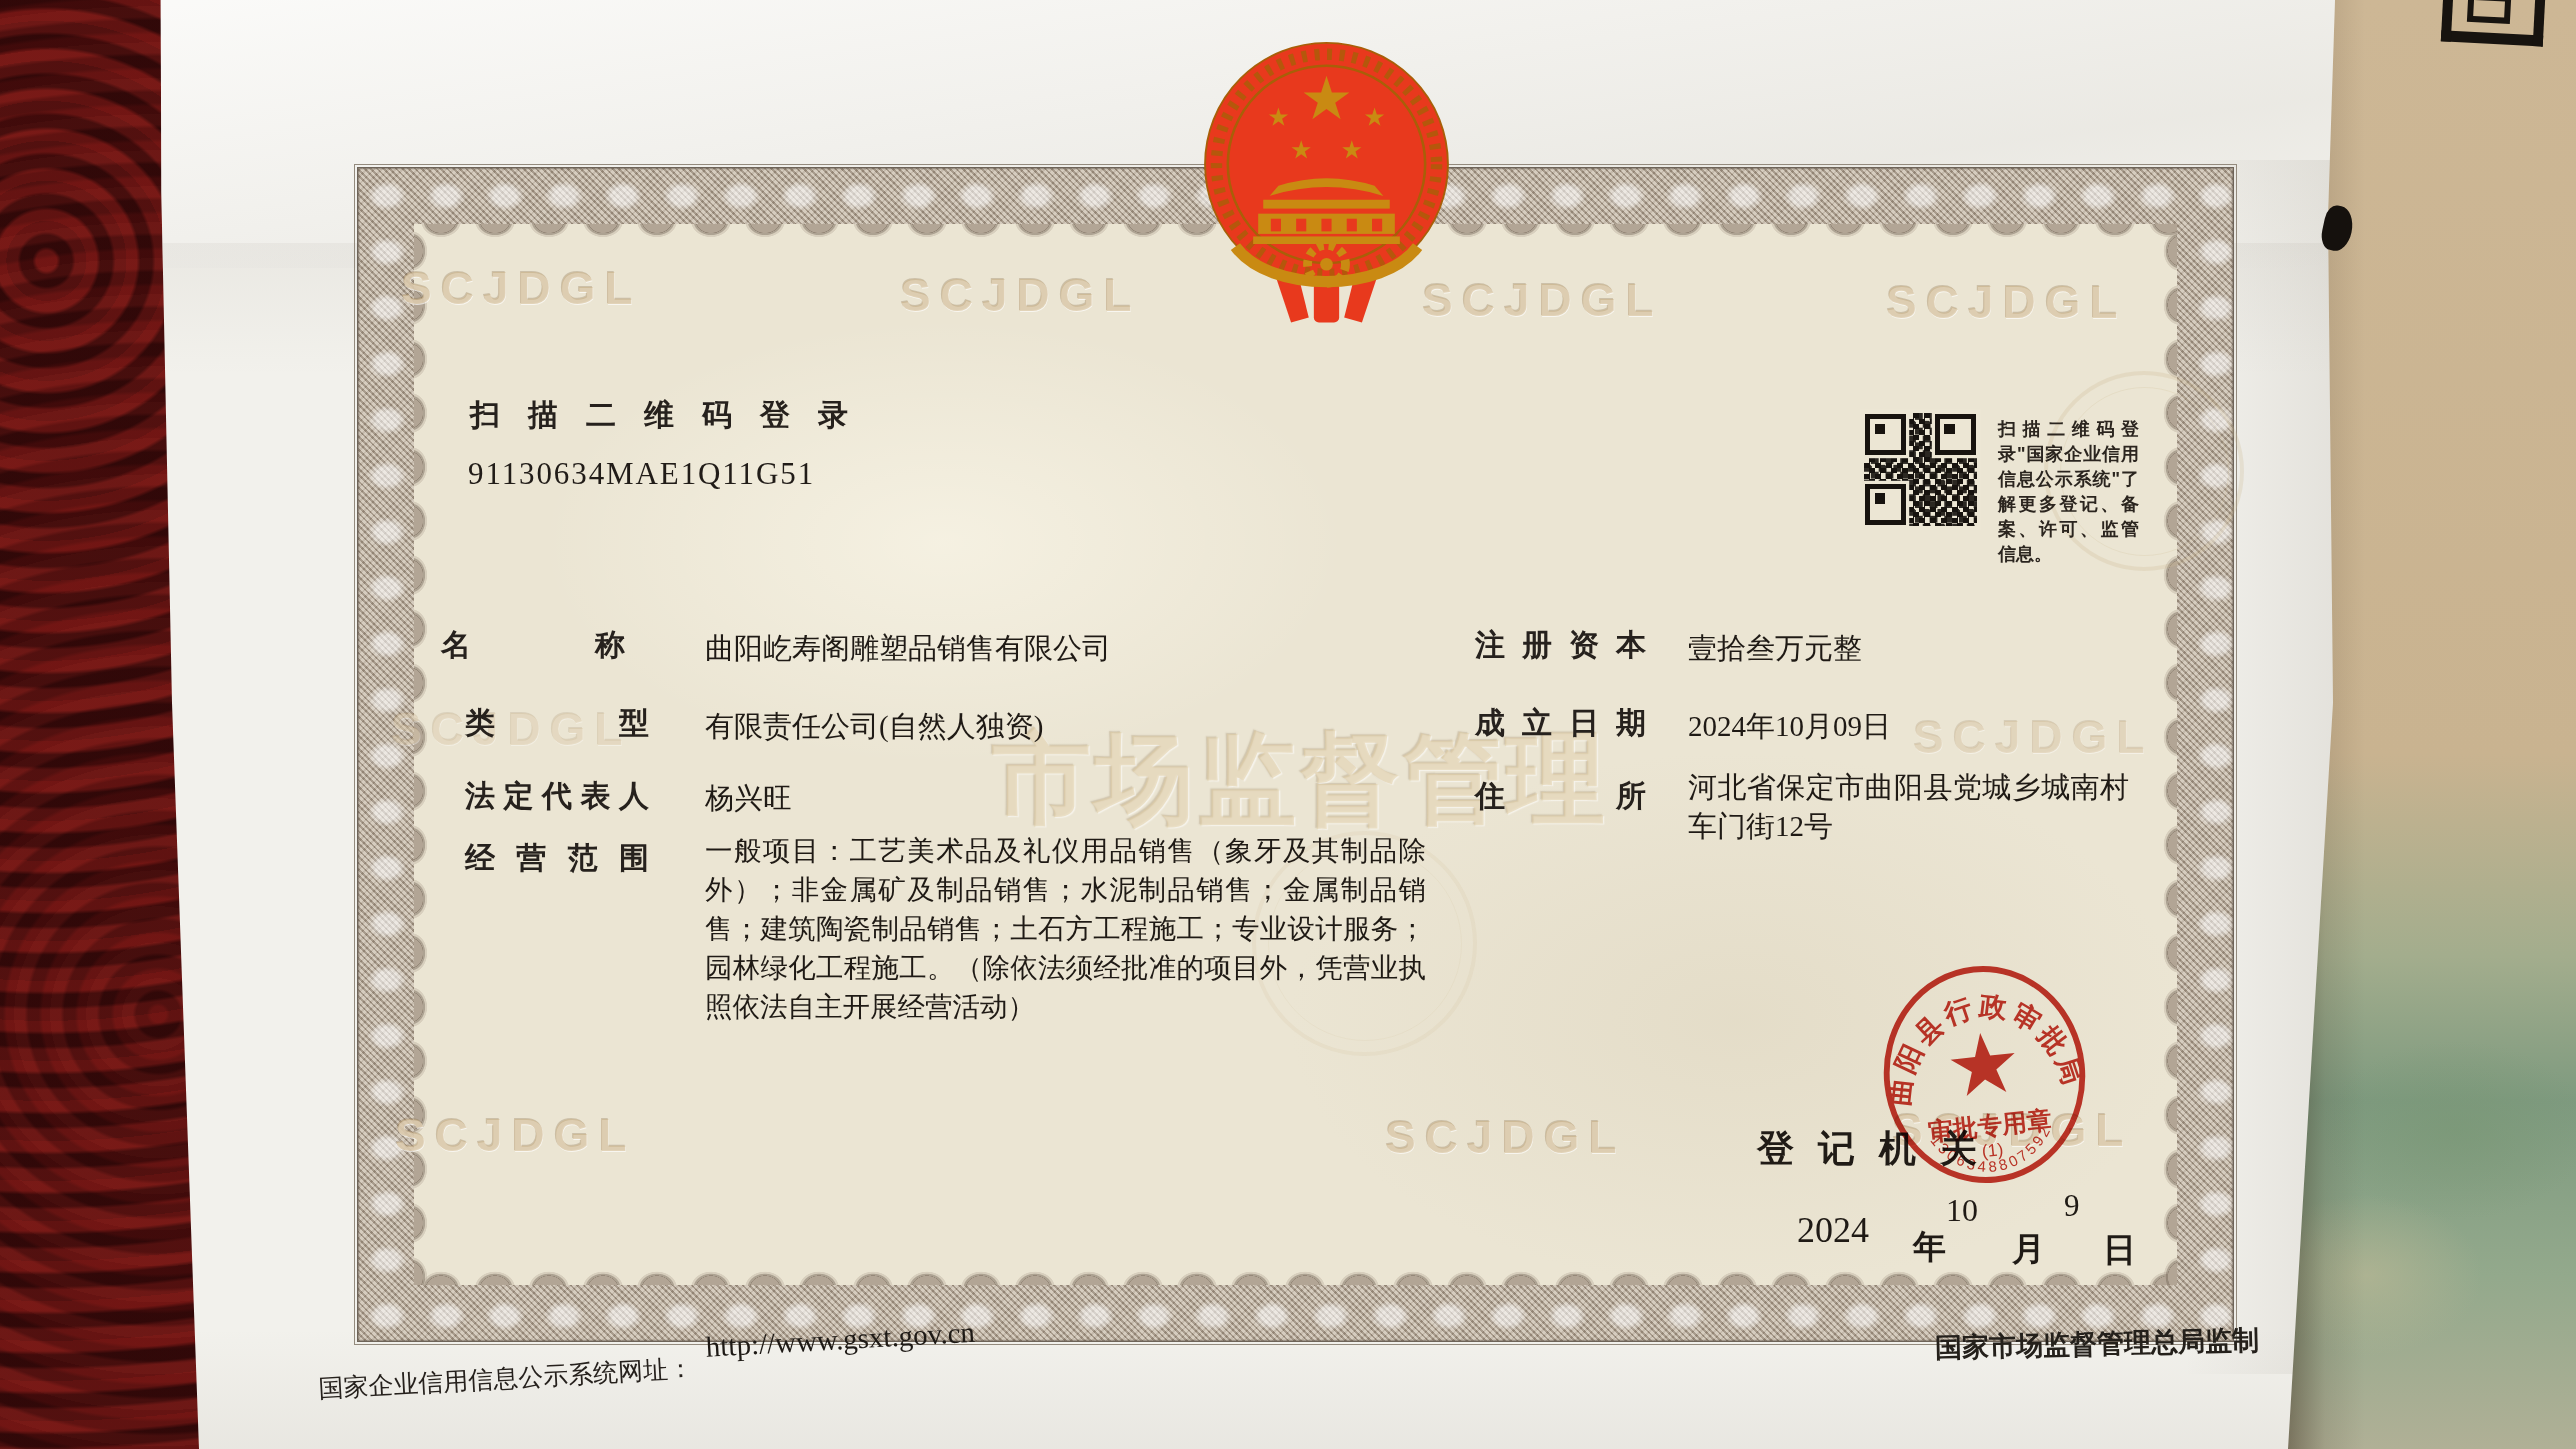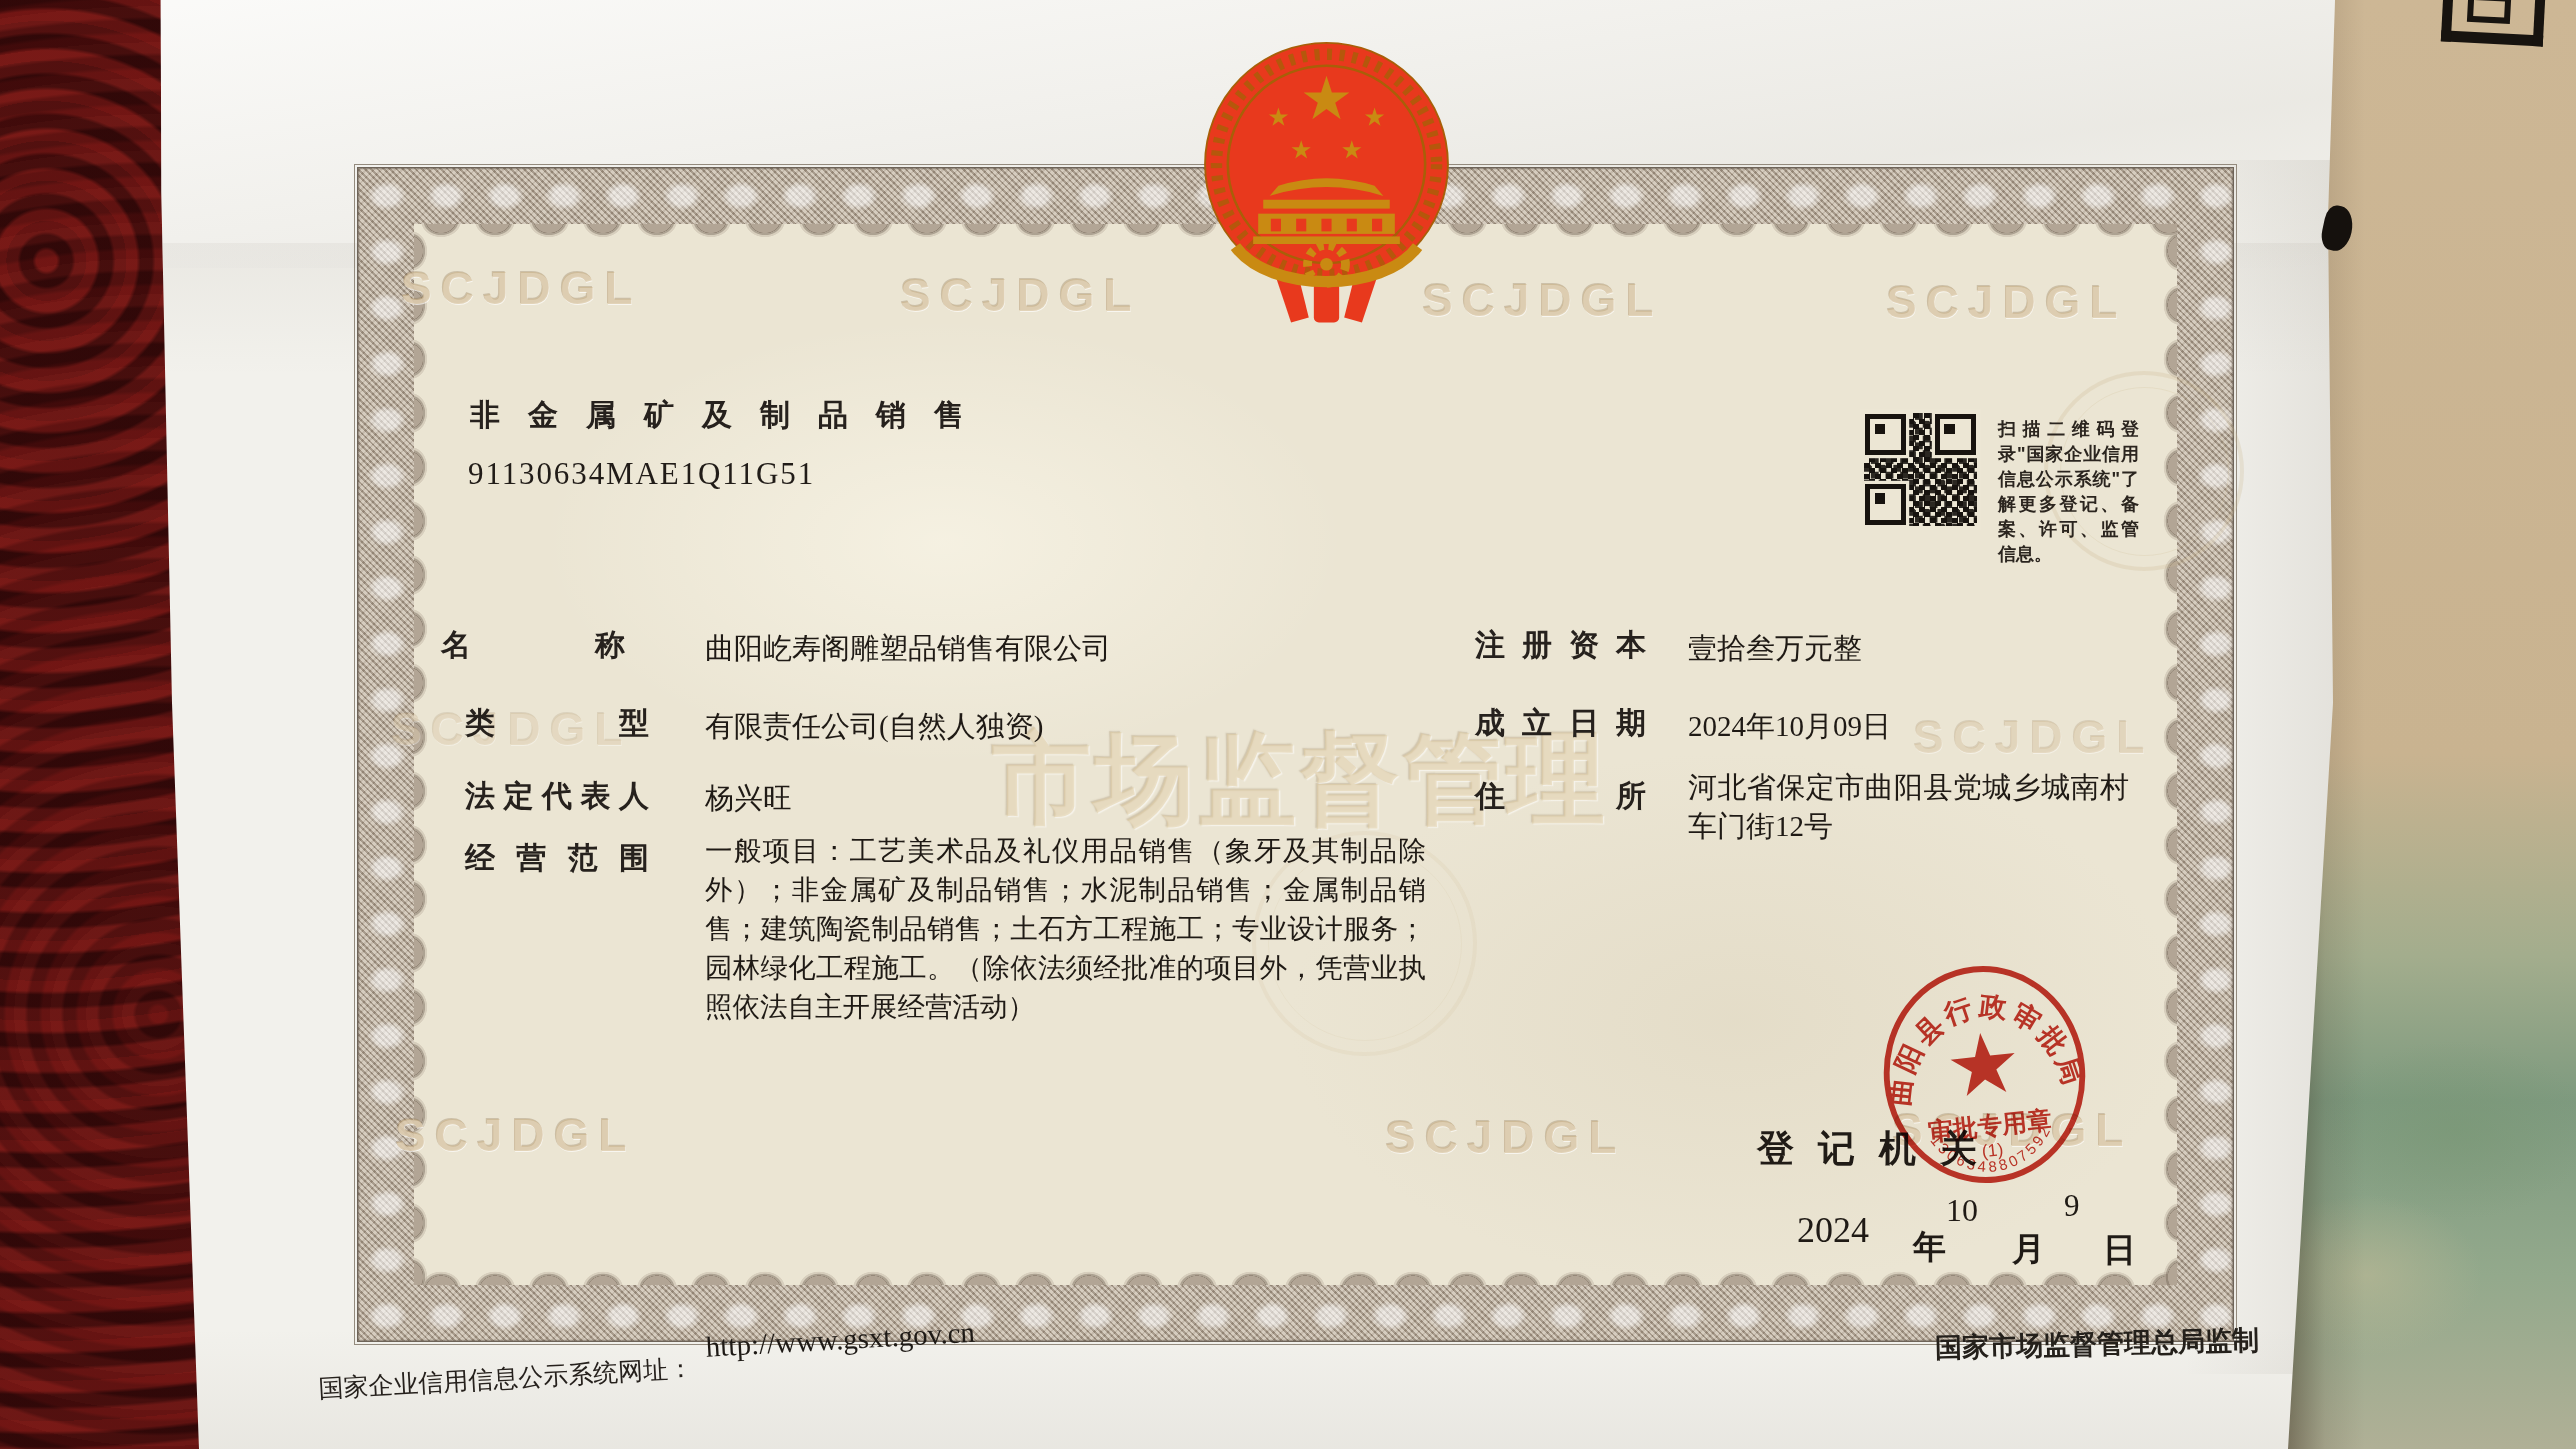--- a/index.html
+++ b/index.html
@@ -200,21 +200,21 @@
     <rect x="76" y="146" width="8" height="10" fill="#e8391d"></rect>
     <rect x="96" y="146" width="8" height="10" fill="#e8391d"></rect>
     <rect x="116" y="146" width="8" height="10" fill="#e8391d"></rect>
     <rect x="136" y="146" width="8" height="10" fill="#e8391d"></rect>
     <rect x="42" y="160" width="116" height="6" fill="#c98a12"></rect>
     <circle cx="100" cy="182" r="15" fill="none" stroke="#c98a12" stroke-width="7" stroke-dasharray="5 4"></circle>
     <circle cx="100" cy="182" r="5" fill="#c98a12"></circle>
     <path d="M28,168 C55,205 145,205 172,168" fill="none" stroke="#c98a12" stroke-width="9"></path>
   </svg>
 
-  <div class="code-label">非金属矿及制品销售</div>
+  <div class="code-label">扫描二维码登录</div>
   <div class="code-value">91130634MAE1Q11G51</div>
 
   <div class="qr">
     <div class="mods"></div>
     <div class="finder" style="left:5.1px;top:5.1px">
         <i></i>
       </div>
     <div class="finder" style="right:5.1px;top:5.1px">
         <i></i>
       </div>

